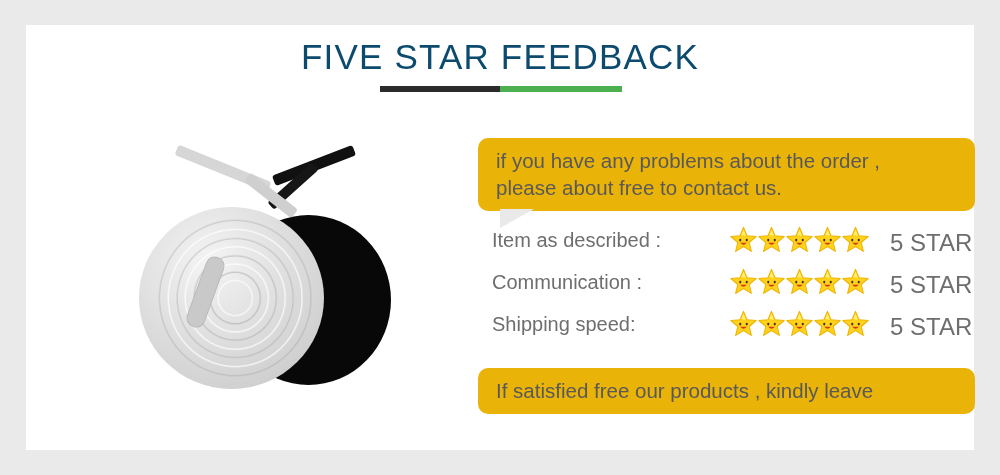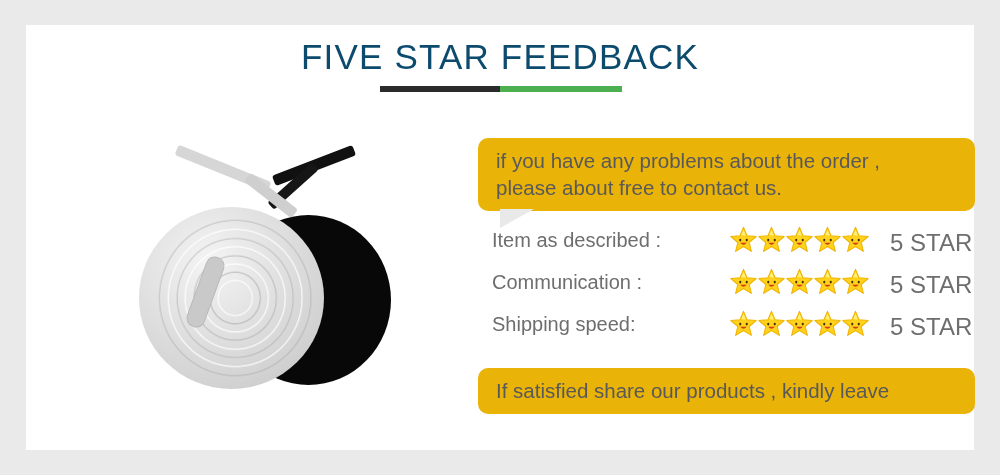--- a/index.html
+++ b/index.html
@@ -366,17 +366,17 @@
               <ellipse cx="38" cy="52" rx="4" ry="5" fill="#4a3000"></ellipse>
               <ellipse cx="62" cy="52" rx="4" ry="5" fill="#4a3000"></ellipse>
               <path d="M38 62 Q50 76 62 62 Z" fill="#d13b17"></path>
             </svg>
           </div>
           <div class="rating-value">5 STAR</div>
         </div>
       </div>
 
     <div class="bubble" id="bubble-bottom">
-      <div class="bubble-line">If satisfied share our products ,  kindly leave</div>
+      <div class="bubble-line">If satisfied free our products ,  kindly leave</div>
     </div>
 
   </div>
 </div>
 
 </body></html>

